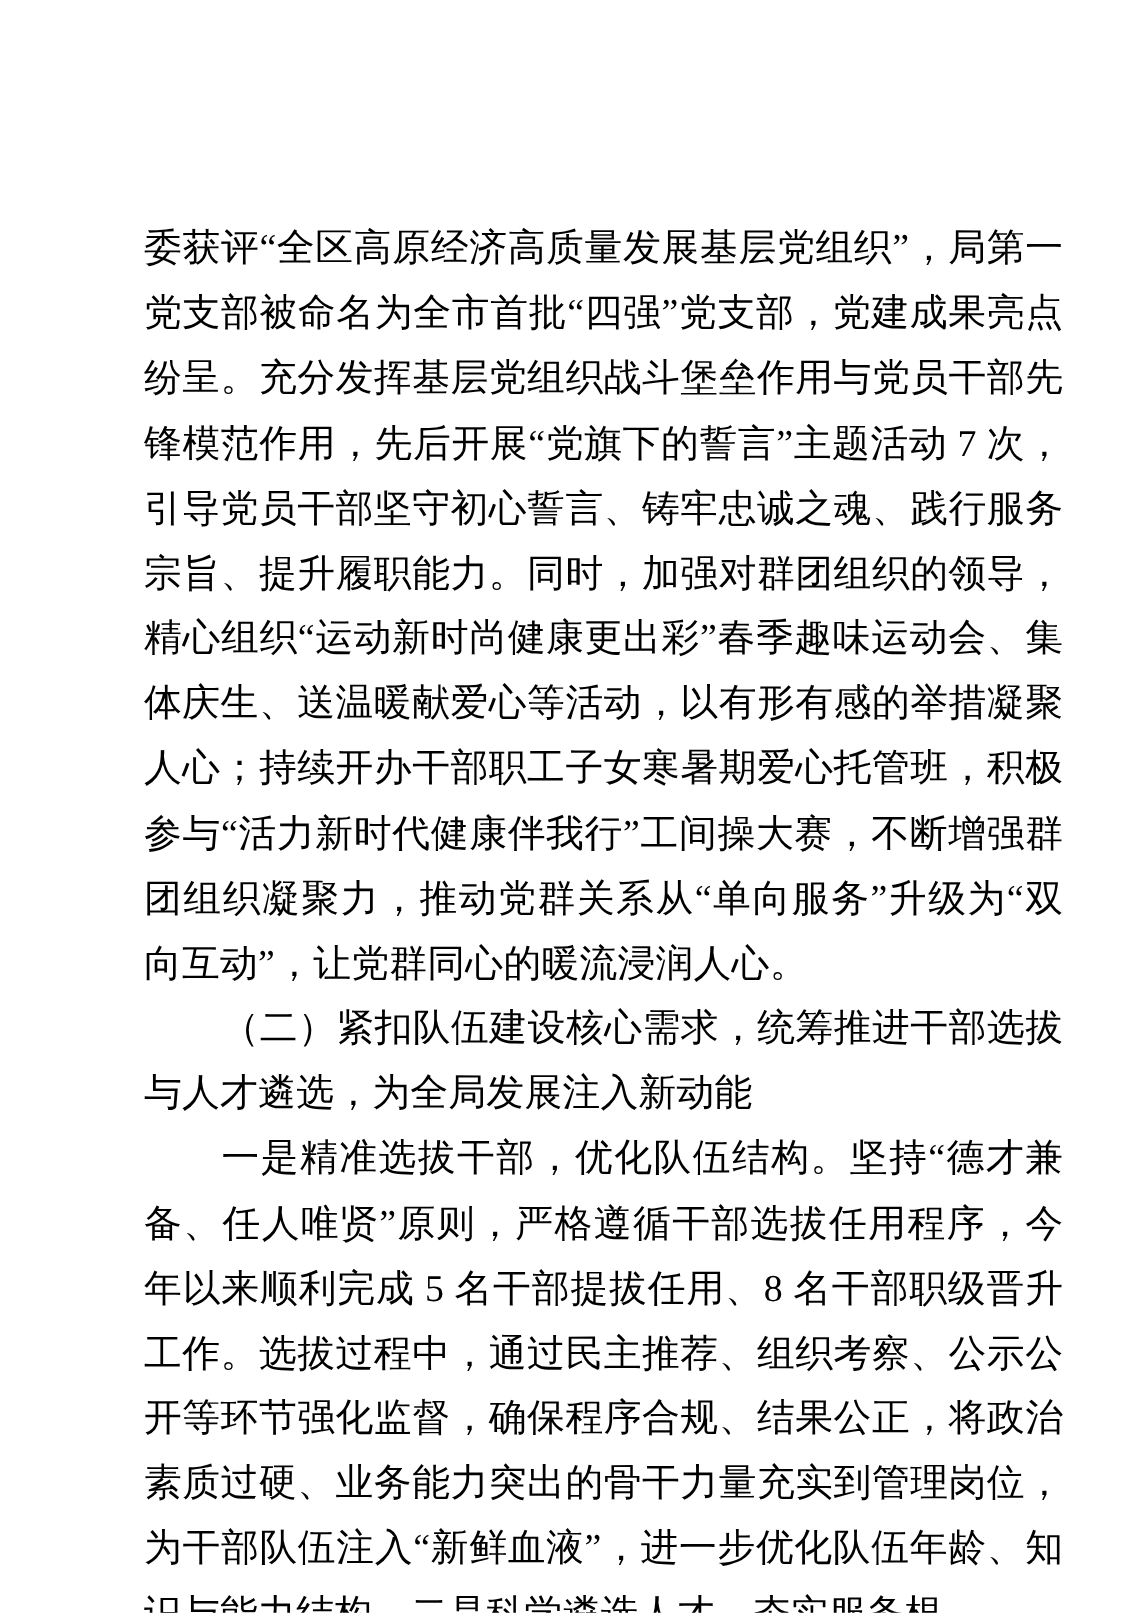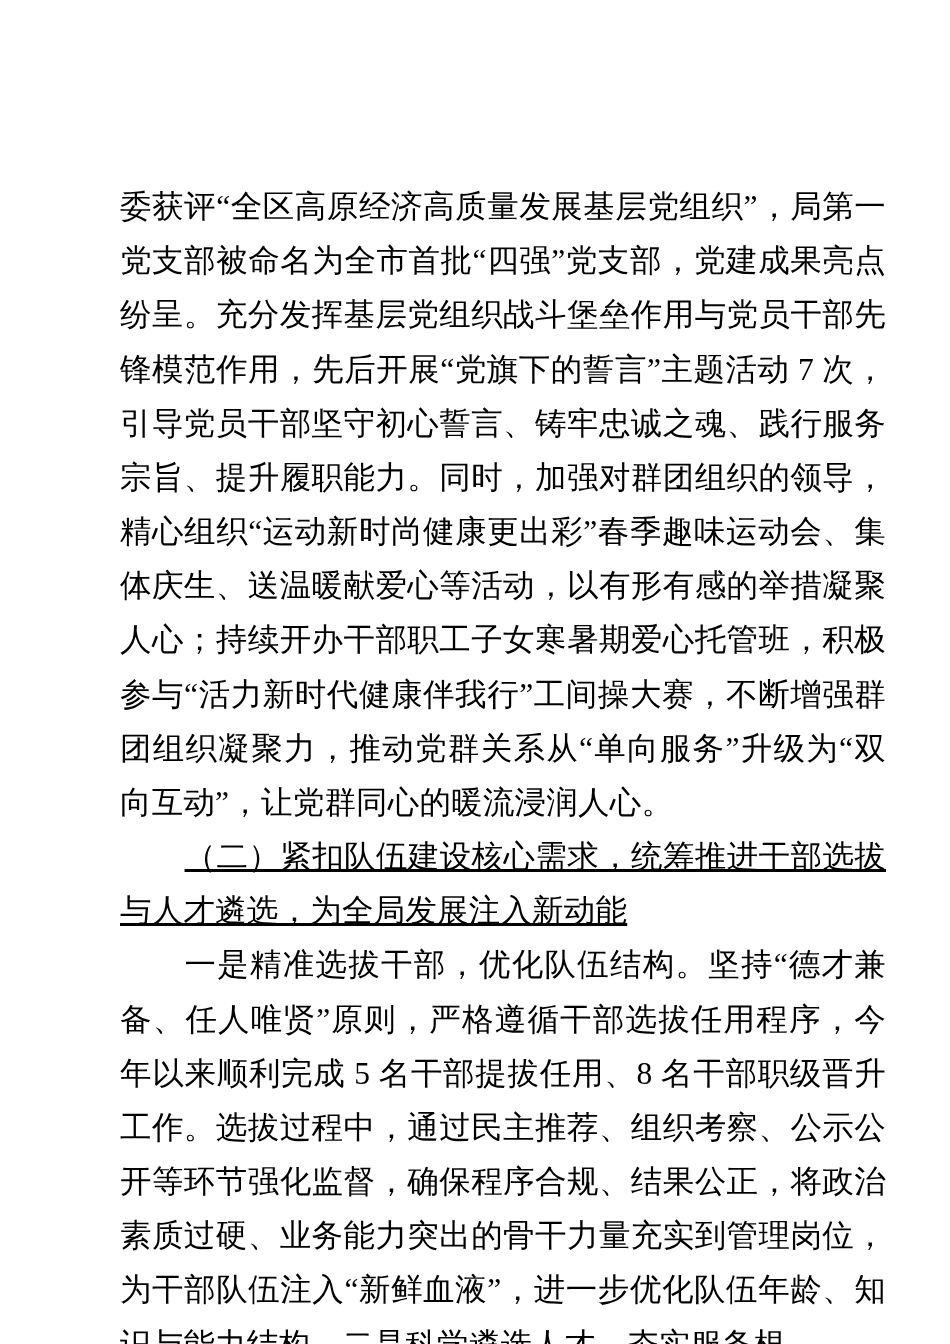--- a/index.html
+++ b/index.html
@@ -31,21 +31,20 @@
   }
   p.para {
     margin: 0;
     padding: 0;
     text-indent: 0;
   }
   p.indent2 {
     margin: 0;
     padding: 0;
     text-indent: 2.05em;
-    text-decoration: underline;
   }
   p.indent2b {
     margin: 0;
     padding: 0;
     text-indent: 2.05em;
   }
 </style>
 </head>
 <body>
 

